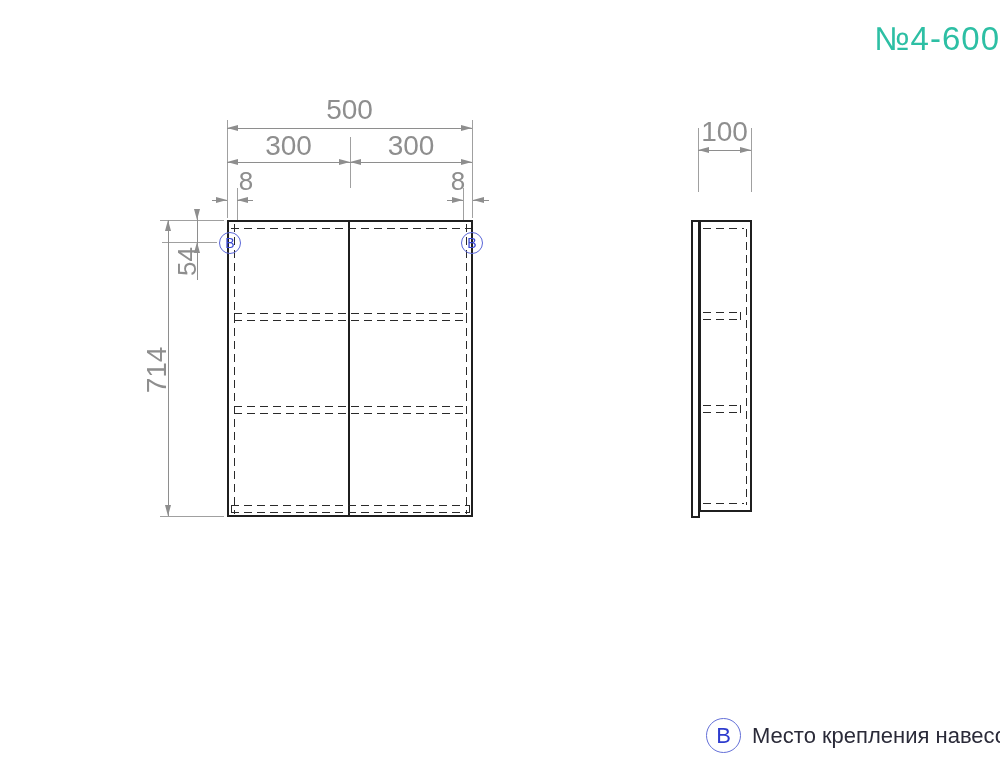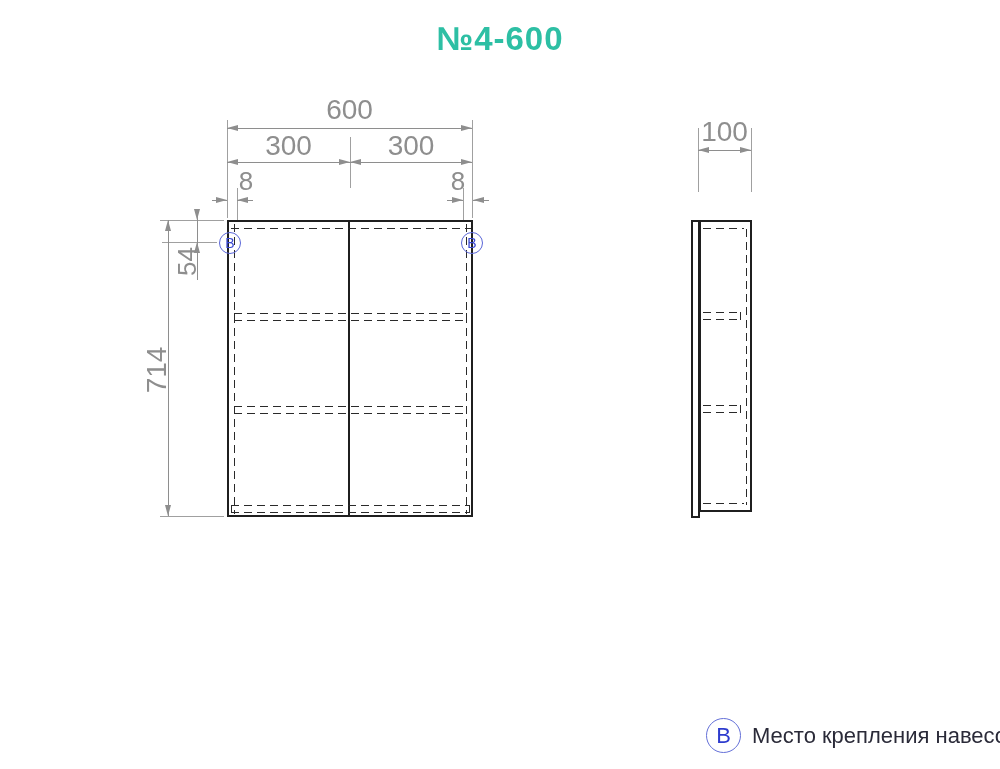--- a/index.html
+++ b/index.html
@@ -28,22 +28,22 @@
   .ar-u{border-left:3px solid transparent;border-right:3px solid transparent;border-bottom:11px solid #8e8e8e;}
   .ar-d{border-left:3px solid transparent;border-right:3px solid transparent;border-top:11px solid #8e8e8e;}
   .dimtext{position:absolute;color:#8e8e8e;font-size:28px;line-height:28px;font-weight:400;
            text-align:center;white-space:nowrap;}
   .dimtext.small{font-size:26px;line-height:26px;}
   .rot{transform:rotate(-90deg);}
   
   .marker{display:flex;align-items:center;justify-content:center;border:1.5px solid #5a66d8;
           border-radius:50%;color:#3b49d2;font-size:14px;line-height:1;font-weight:400;background:transparent;}
   
-  .title{left:0;top:20px;width:100%;text-align:center;color:#2dbfa4;font-size:33px;
-         letter-spacing:1px;font-weight:700;}
+  .title{left:0;top:20px;width:100%;text-align:right;color:#2dbfa4;font-size:33px;
+         letter-spacing:1px;font-weight:400;}
   
   .legend-circle{display:flex;align-items:center;justify-content:center;border:1.5px solid #6470d8;
                  border-radius:50%;color:#2e3cce;font-size:22px;font-weight:400;}
   .legend-text{color:#2a2a38;font-size:22px;line-height:26px;font-weight:400;white-space:nowrap;}
 </style>
 </head>
 <body>
 
 <div id="canvas">
 
@@ -101,21 +101,21 @@
   <div class="abs ext-h" style="left:160px;top:220px;width:64px;"></div>
   <div class="abs ext-h" style="left:162px;top:242px;width:55px;"></div>
   <div class="abs ext-h" style="left:160px;top:516px;width:64px;"></div>
   <div class="abs ext-v" style="left:698px;top:128px;height:64px;"></div>
   <div class="abs ext-v" style="left:751px;top:128px;height:64px;"></div>
 
   <div class="abs" style="left:227px;top:128px;width:245px;height:1px;">
     <div class="dimline-h abs" style="left:0;top:0;width:100%;"></div>
     <span class="ar ar-l" style="left:0;top:-3px;"></span>
     <span class="ar ar-r" style="right:0;top:-3px;"></span>
-    <span class="dimtext" style="left:0;width:100%;top:-32px;">600</span>
+    <span class="dimtext" style="left:0;width:100%;top:-32px;">500</span>
   </div>
 
   <div class="abs" style="left:227px;top:162px;width:245px;height:1px;">
     <div class="dimline-h abs" style="left:0;top:0;width:100%;"></div>
     <span class="ar ar-l" style="left:0;top:-3px;"></span>
     <span class="ar ar-r" style="right:0;top:-3px;"></span>
     <span class="ar ar-r" style="left:112px;top:-3px;"></span>
     <span class="ar ar-l" style="left:123px;top:-3px;"></span>
     <span class="dimtext" style="left:0;width:123px;top:-30px;">300</span>
     <span class="dimtext" style="left:123px;width:122px;top:-30px;">300</span>

